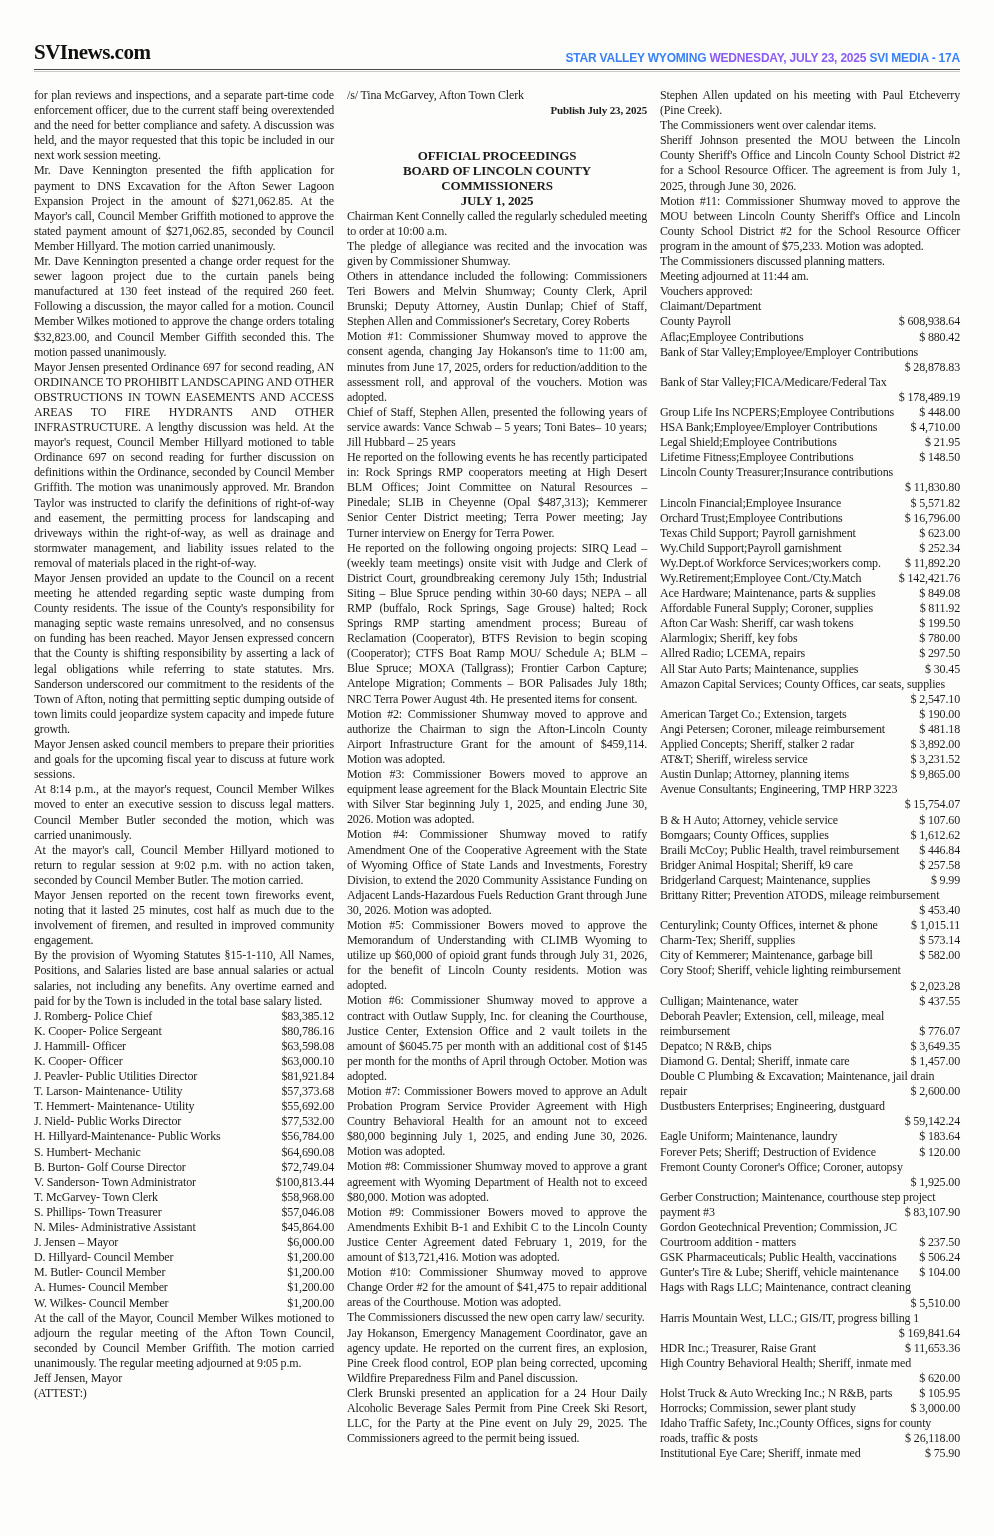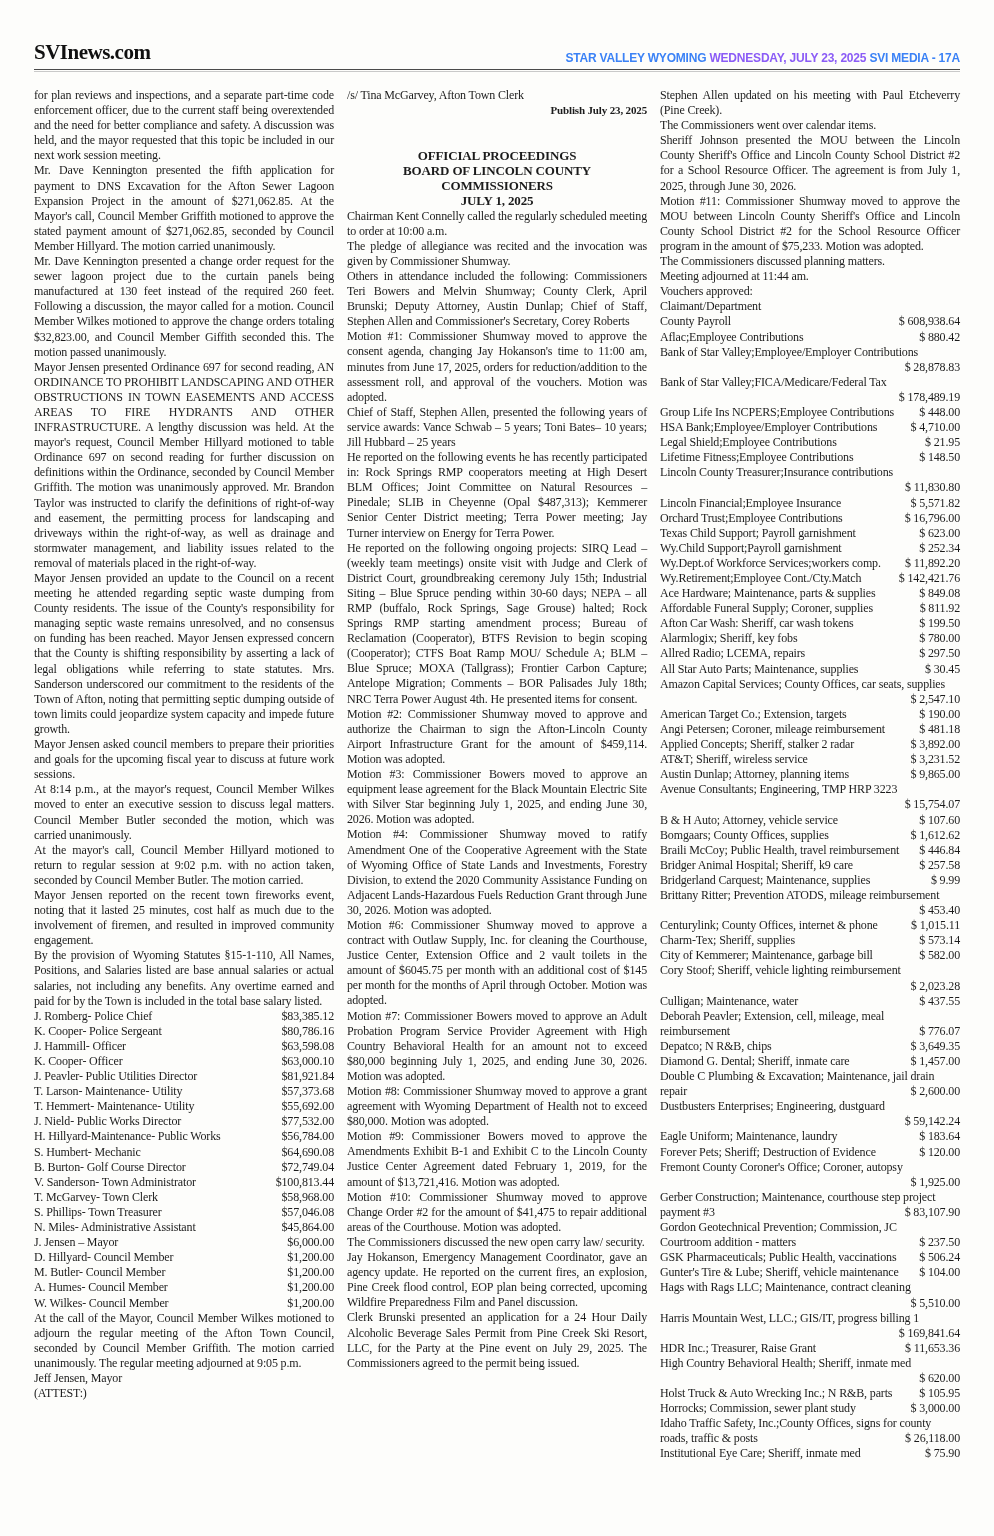--- a/index.html
+++ b/index.html
@@ -143,20 +143,21 @@
         <div class="blk p">Chairman Kent Connelly called the regularly scheduled meeting to order at 10:00 a.m.</div>
         <div class="blk p">The pledge of allegiance was recited and the invocation was given by Commissioner Shumway.</div>
         <div class="blk p">Others in attendance included the following: Commissioners Teri Bowers and Melvin Shumway; County Clerk, April Brunski; Deputy Attorney, Austin Dunlap; Chief of Staff, Stephen Allen and Commissioner's Secretary, Corey Roberts</div>
         <div class="blk p">Motion #1:  Commissioner Shumway moved to approve the consent agenda, changing Jay Hokanson's time to 11:00 am, minutes from June 17, 2025, orders for reduction/addition to the assessment roll, and approval of the vouchers.  Motion was adopted.</div>
         <div class="blk p">Chief of Staff, Stephen Allen, presented the following years of service awards:  Vance Schwab – 5 years; Toni Bates– 10 years; Jill Hubbard – 25 years</div>
         <div class="blk p">He reported on the following events he has recently participated in:  Rock Springs RMP cooperators meeting at High Desert BLM Offices;  Joint Committee on Natural Resources – Pinedale; SLIB in Cheyenne (Opal $487,313); Kemmerer Senior Center District meeting; Terra Power meeting; Jay Turner interview on Energy for Terra Power.</div>
         <div class="blk p">He reported on the following ongoing projects:  SIRQ Lead – (weekly team meetings) onsite visit with Judge and Clerk of District Court, groundbreaking ceremony July 15th; Industrial Siting – Blue Spruce pending within 30-60 days; NEPA – all RMP (buffalo, Rock Springs, Sage Grouse) halted; Rock Springs RMP starting amendment process; Bureau of Reclamation (Cooperator), BTFS Revision to begin scoping (Cooperator); CTFS Boat Ramp MOU/ Schedule A; BLM – Blue Spruce; MOXA (Tallgrass); Frontier Carbon Capture; Antelope Migration; Comments – BOR Palisades July 18th; NRC Terra Power August 4th.  He presented items for consent.</div>
         <div class="blk p">Motion #2: Commissioner Shumway moved to approve and authorize the Chairman to sign the Afton-Lincoln County Airport Infrastructure Grant for the amount of $459,114. Motion was adopted.</div>
         <div class="blk p">Motion #3:  Commissioner Bowers moved to approve an equipment lease agreement for the Black Mountain Electric Site with Silver Star beginning July 1, 2025, and ending June 30, 2026.  Motion was adopted.</div>
         <div class="blk p">Motion #4:  Commissioner Shumway moved to ratify Amendment One of the Cooperative Agreement with the State of Wyoming Office of State Lands and Investments, Forestry Division, to extend the 2020 Community Assistance Funding on Adjacent Lands-Hazardous Fuels Reduction Grant through June 30, 2026.  Motion was adopted.</div>
+        <div class="blk p">Motion #5:  Commissioner Bowers moved to approve the Memorandum of Understanding with CLIMB Wyoming to utilize up $60,000 of opioid grant funds through July 31, 2026, for the benefit of Lincoln County residents.  Motion was adopted.</div>
         <div class="blk p">Motion #6:  Commissioner Shumway moved to approve a contract with Outlaw Supply, Inc. for cleaning the Courthouse, Justice Center, Extension Office and 2 vault toilets in the amount of $6045.75 per month with an additional cost of $145 per month for the months of April through October.  Motion was adopted.</div>
         <div class="blk p">Motion #7: Commissioner Bowers moved to approve an Adult Probation Program Service Provider Agreement with High Country Behavioral Health for an amount not to exceed $80,000 beginning July 1, 2025, and ending June 30, 2026.  Motion was adopted.</div>
         <div class="blk p">Motion #8:  Commissioner Shumway moved to approve a grant agreement with Wyoming Department of Health not to exceed $80,000.  Motion was adopted.</div>
         <div class="blk p">Motion #9:  Commissioner Bowers moved to approve the Amendments Exhibit B-1 and Exhibit C to the Lincoln County Justice Center Agreement dated February 1, 2019, for the amount of $13,721,416.  Motion was adopted.</div>
         <div class="blk p">Motion #10:  Commissioner Shumway moved to approve Change Order #2 for the amount of $41,475 to repair additional areas of the Courthouse.  Motion was adopted.</div>
         <div class="blk p">The Commissioners discussed the new open carry law/ security.</div>
         <div class="blk p">Jay Hokanson, Emergency Management Coordinator, gave an agency update.  He reported on the current fires, an explosion, Pine Creek flood control, EOP plan being corrected, upcoming Wildfire Preparedness Film and Panel discussion.</div>
         <div class="blk p">Clerk Brunski presented an application for a 24 Hour Daily Alcoholic Beverage Sales Permit from Pine Creek Ski Resort, LLC, for the Party at the Pine event on July 29, 2025.  The Commissioners agreed to the permit being issued.</div>
       </div>
     <div class="col">

